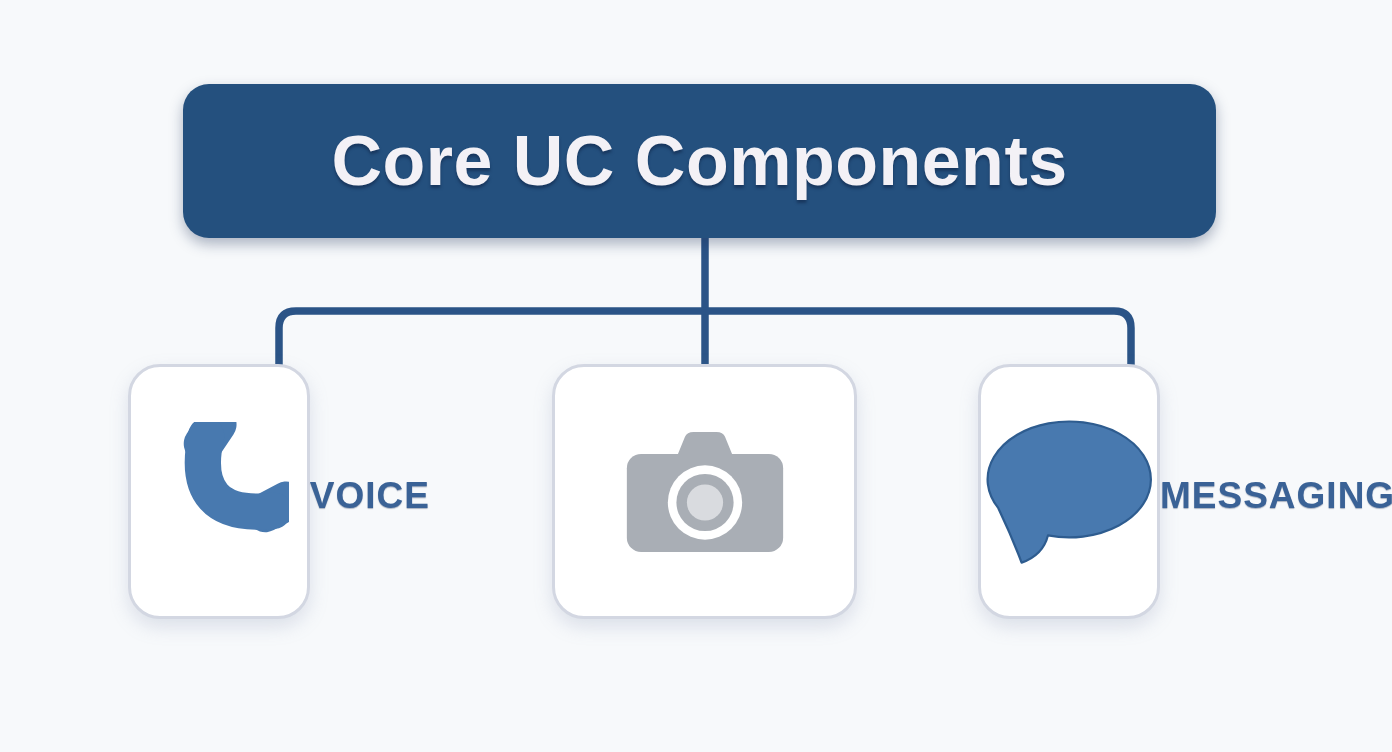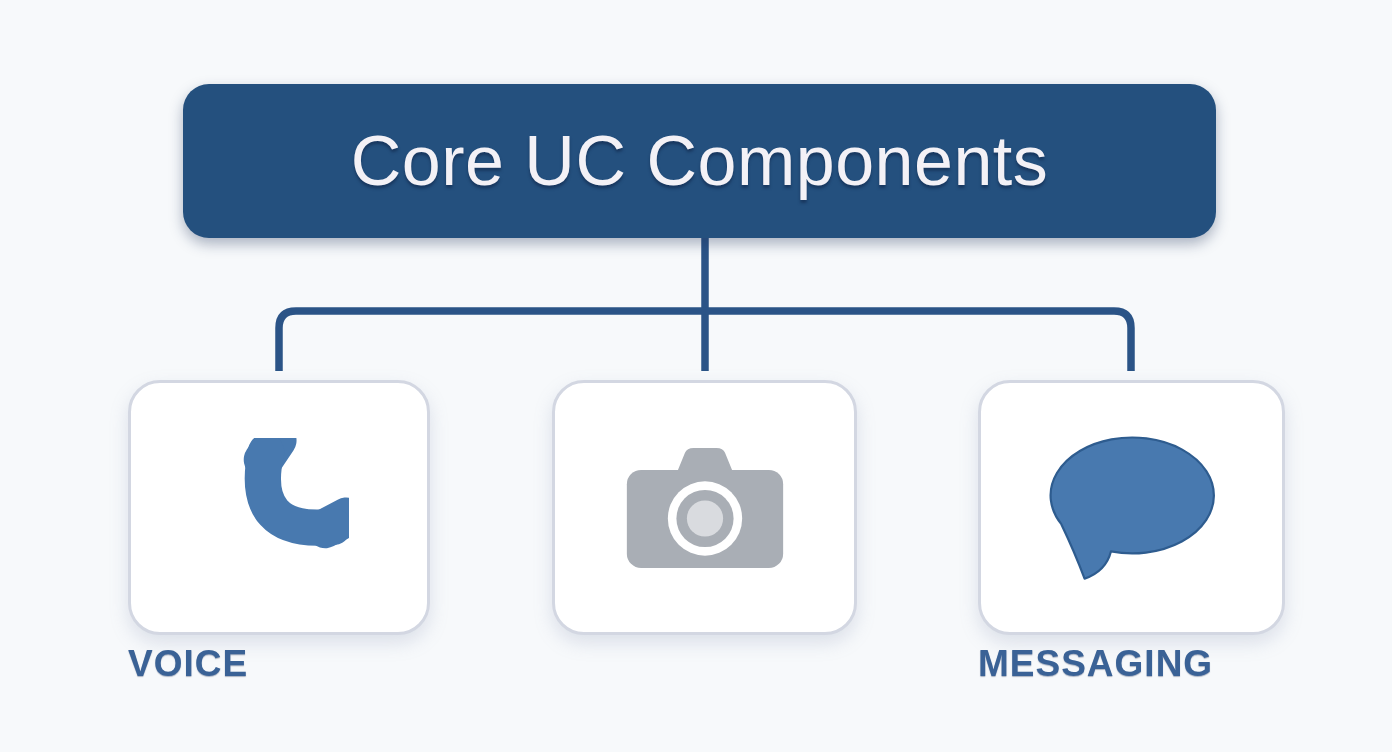--- a/index.html
+++ b/index.html
@@ -26,28 +26,28 @@
     width:1033px;height:154px;
     background:var(--title-bg,#24507E);
     border-radius:26px;
     box-shadow:0 6px 14px rgba(25,45,85,0.35);
     display:flex;align-items:center;justify-content:center;
     z-index:2;
   }
   .title-node .title-text{
     color:var(--title-text,#F3F1F6);
     font-size:70px;
-    font-weight:normal;
+    font-weight:bold;
     letter-spacing:0.5px;
     text-shadow:0 3px 3px rgba(15,35,70,0.55);
     white-space:nowrap;
   }
   .branch{
-    position:absolute;top:380px;
-    display:flex;flex-direction:column;align-items:flex-start;
+    position:absolute;top:364px;
+    display:flex;flex-direction:row;align-items:center;
     z-index:2;
   }
   .branch.voice{left:128px;width:302px;}
   .branch.video{left:552px;width:305px;}
   .branch.messaging{left:978px;width:307px;}
   .card{
     width:100%;height:255px;
     background:var(--card-bg,#FFFFFF);
     border:3px solid var(--card-border,#D3D7E2);
     border-radius:32px;

